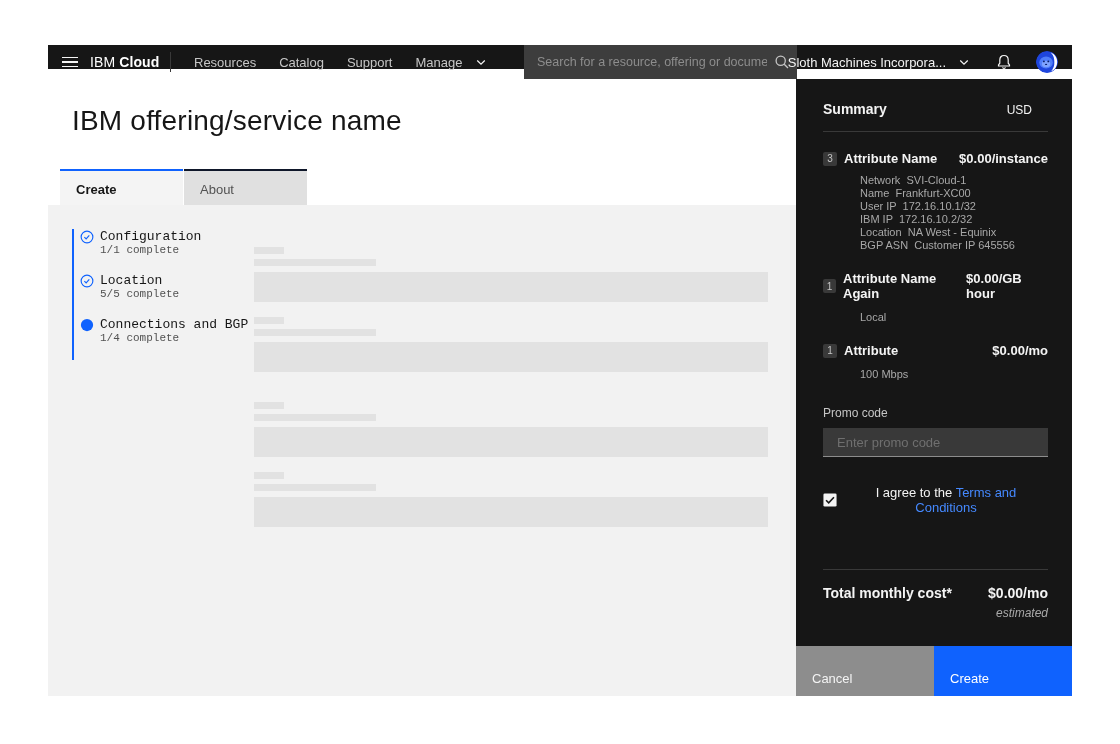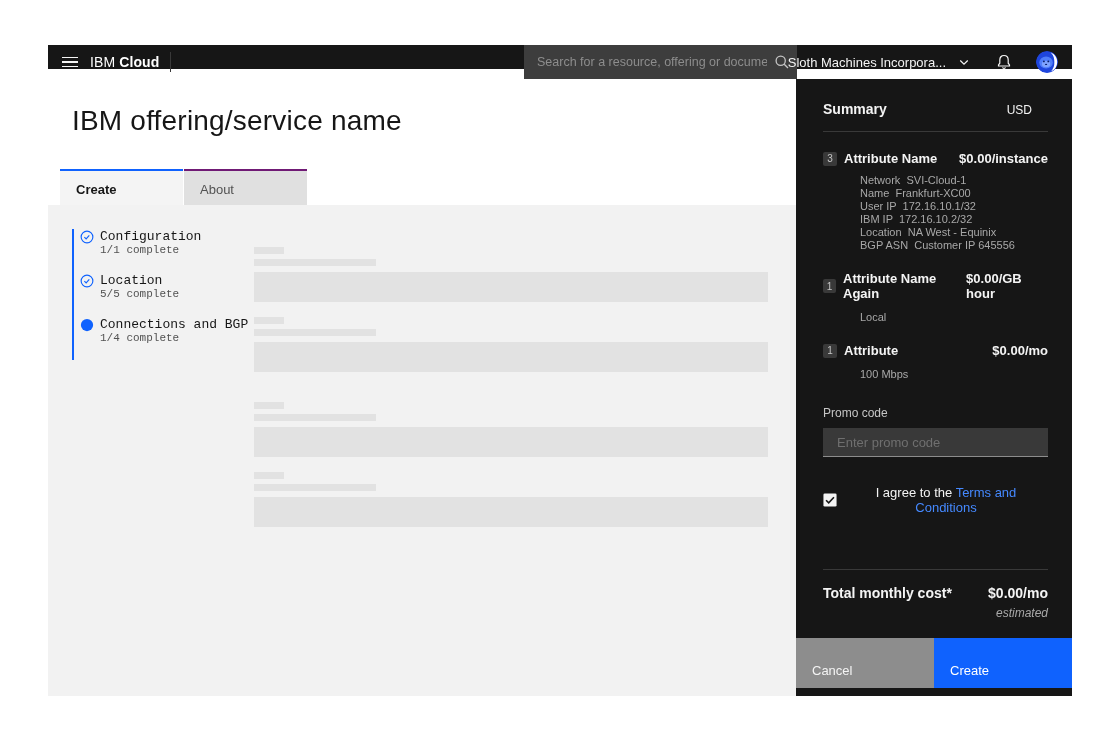--- a/index.html
+++ b/index.html
@@ -33,21 +33,21 @@
   .bell { margin-left:26px; cursor:pointer; display:flex; }
   .avatar { margin-left:24px; width:22px; height:22px; border-radius:50%; overflow:hidden; cursor:pointer; }
 
   
   .main { position:absolute; left:0; top:34px; width:748px; height:617px; background:#ffffff; }
   .page-title { position:absolute; left:24px; top:26px; font-size:28px; font-weight:400;
                 color:#161616; letter-spacing:.2px; }
   .tabs { position:absolute; left:12px; top:90px; display:flex; }
   .tab { width:123px; height:36px; font-size:13px; padding:11px 0 0 16px; cursor:pointer; }
   .tab-active { background:#f4f4f4; border-top:2px solid #0f62fe; font-weight:700; color:#161616; }
-  .tab-inactive { background:#e0e0e0; color:#525252; margin-left:1px; border-top:2px solid #701a75; }
+  .tab-inactive { background:#e0e0e0; color:#525252; margin-left:1px; border-top:2px solid #0f172a; }
   .content { position:absolute; left:0; top:126px; width:748px; height:491px; background:#f2f2f2; }
 
   
   .progress { position:absolute; left:24px; top:24px; border-left:2px solid #0f62fe;
               padding-left:6px; height:131px; }
   .step { display:flex; align-items:flex-start; cursor:pointer; margin-bottom:17px;font-family:Liberation Mono, monospace; }
   .step-icon { width:14px; height:14px; margin-top:1px; }
   .step-texts { margin-left:6px; }
   .step-label { font-size:13px; color:#161616; line-height:15px; }
   .step-sub { font-size:11px; color:#525252; margin-top:0; }
@@ -83,21 +83,21 @@
   .terms-row { margin-top:28px; display:flex; align-items:center; }
   .checkbox { width:14px; height:14px; cursor:pointer; }
   .terms-text { margin-left:7px; font-size:13px; color:#f4f4f4;text-align:center; }
   .terms-link { color:#4589ff; cursor:pointer; text-decoration:none; }
   .sb-divider-bottom { position:absolute; left:27px; right:24px; bottom:126px; height:1px; background:#393939; }
   .total-block { position:absolute; left:27px; right:24px; bottom:76px; }
   .total-row { display:flex; }
   .total-label { font-size:14px; font-weight:700; color:#f4f4f4; }
   .total-value { margin-left:auto; font-size:14px; font-weight:700; color:#f4f4f4; }
   .total-note { text-align:right; font-size:12px; font-style:italic; color:#a8a8a8; margin-top:5px; }
-  .sb-buttons { position:absolute; left:0; bottom:8px; width:276px; height:50px; display:flex; }
+  .sb-buttons { position:absolute; left:0; bottom:0; width:276px; height:50px; display:flex; }
   .btn { flex:1; border:none; text-align:left; font-size:13px; padding:15px 0 0 16px; cursor:pointer;
          font-family:"Liberation Sans",sans-serif; height:50px; }
   .btn-cancel { background:#8d8d8d; color:#f4f4f4; }
   .btn-create { background:#0f62fe; color:#ffffff; }
 </style>
 </head>
 <body>
 
 <div class="stage">
   <div class="app">
@@ -106,20 +106,31 @@
       <div class="hamburger">
         <span></span>
           <span></span>
           <span></span>
       </div>
       <div class="brand">
         <span>IBM</span>
         <b>Cloud</b>
       </div>
       <div class="hdr-divider"></div>
+      <div class="hdr-nav">
+        <span class="nav-item">Resources</span>
+        <span class="nav-item">Catalog</span>
+        <span class="nav-item">Support</span>
+        <span class="nav-item">Manage</span>
+        <span class="nav-chevron">
+          <svg width="12" height="12" viewBox="0 0 16 16">
+              <path d="M3 6l5 5 5-5" fill="none" stroke="#f4f4f4" stroke-width="1.6"></path>
+            </svg>
+        </span>
+      </div>
       <div class="search-box">
         <input type="text" placeholder="Search for a resource, offering or documentation" style="">
         <span class="search-icon">
           <svg width="16" height="16" viewBox="0 0 16 16">
               <circle cx="6.7" cy="6.7" r="4.6" fill="none" stroke="#c6c6c6" stroke-width="1.3"></circle>
               <line x1="10.2" y1="10.2" x2="14" y2="14" stroke="#c6c6c6" stroke-width="1.3"></line>
             </svg>
         </span>
       </div>
       <div class="hdr-right">

